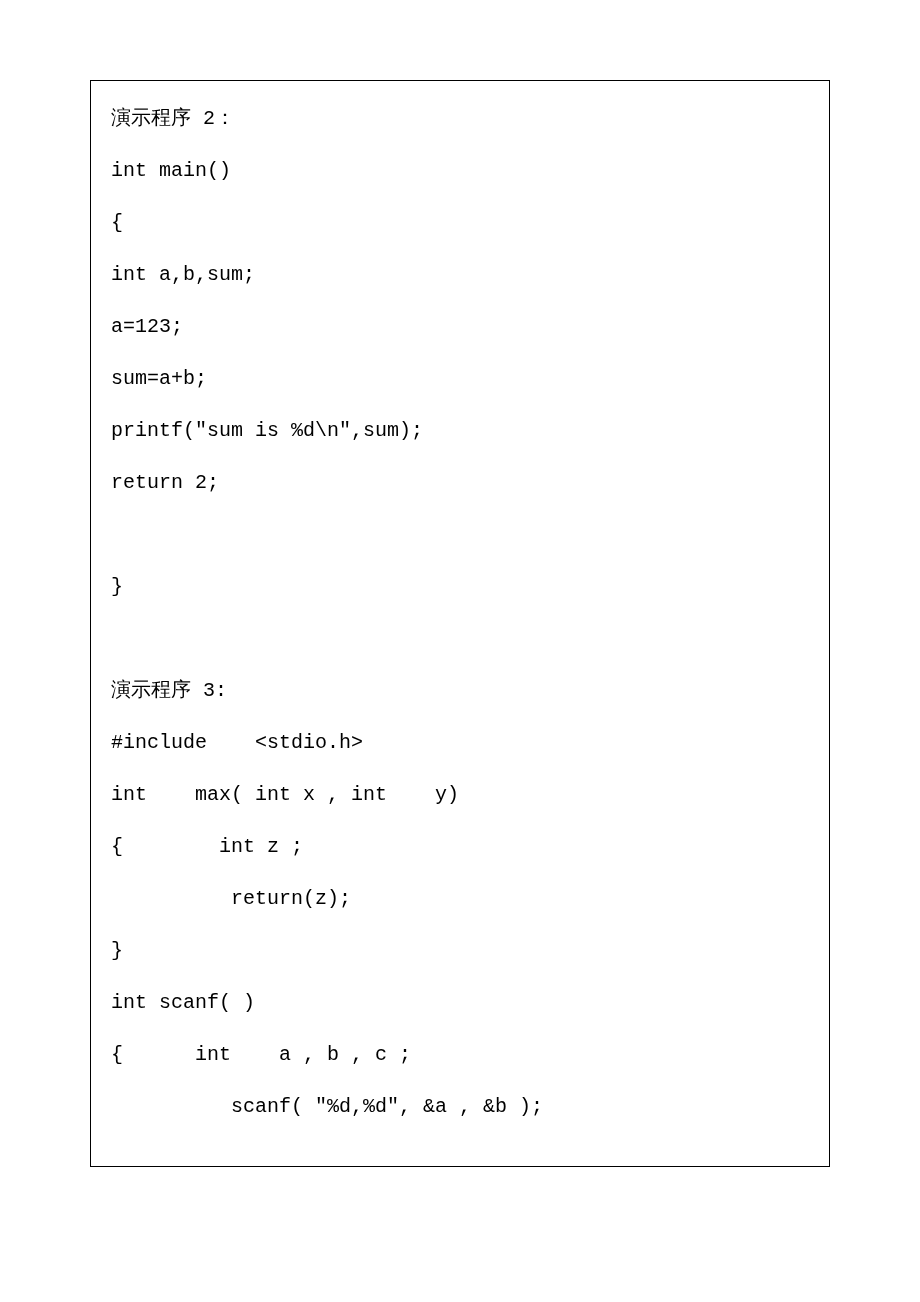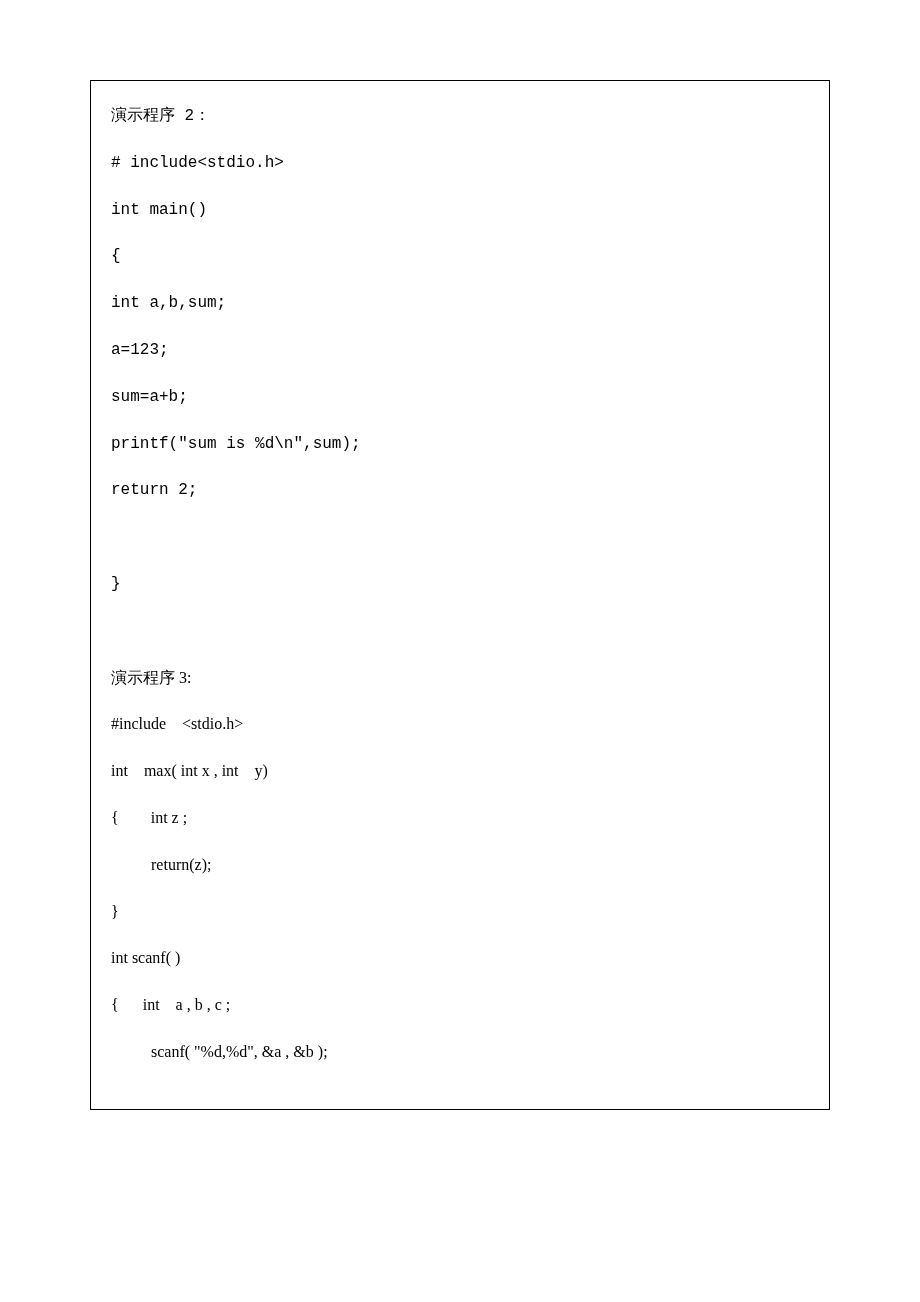--- a/index.html
+++ b/index.html
@@ -15,40 +15,39 @@
     min-height: 1302px;
     padding: 80px 90px 40px 90px;
     position: relative;
   }
   .content-box {
     border: 1px solid #000000;
     padding: 25px 20px 20px 20px;
     box-sizing: border-box;
   }
   .line {
-    font-size: 16px;
+    font-size: 20px;
     color: #000000;
     line-height: 1.3;
     margin-bottom: 26px;
     white-space: pre;
   }
   .line.mono {
     font-family: "SimSun", "宋体", "Courier New", monospace;
   }
   .line.serif {
-    font-family: Liberation Serif, serif;
+    font-family: Liberation Mono, monospace;
   }
 </style>
 </head>
 <body>
 
 <div class="page">
   <div class="content-box" id="content-box">
   <div class="line mono">演示程序 2：</div>
-      <div class="line mono"># include&lt;stdio.h&gt;</div>
       <div class="line mono">int main()</div>
       <div class="line mono">{</div>
       <div class="line mono">int a,b,sum;</div>
       <div class="line mono">a=123;</div>
       <div class="line mono">sum=a+b;</div>
       <div class="line mono">printf("sum is %d\n",sum);</div>
       <div class="line mono">return 2;</div>
       <div class="line mono"> </div>
       <div class="line mono">}</div>
       <div class="line mono"> </div>

